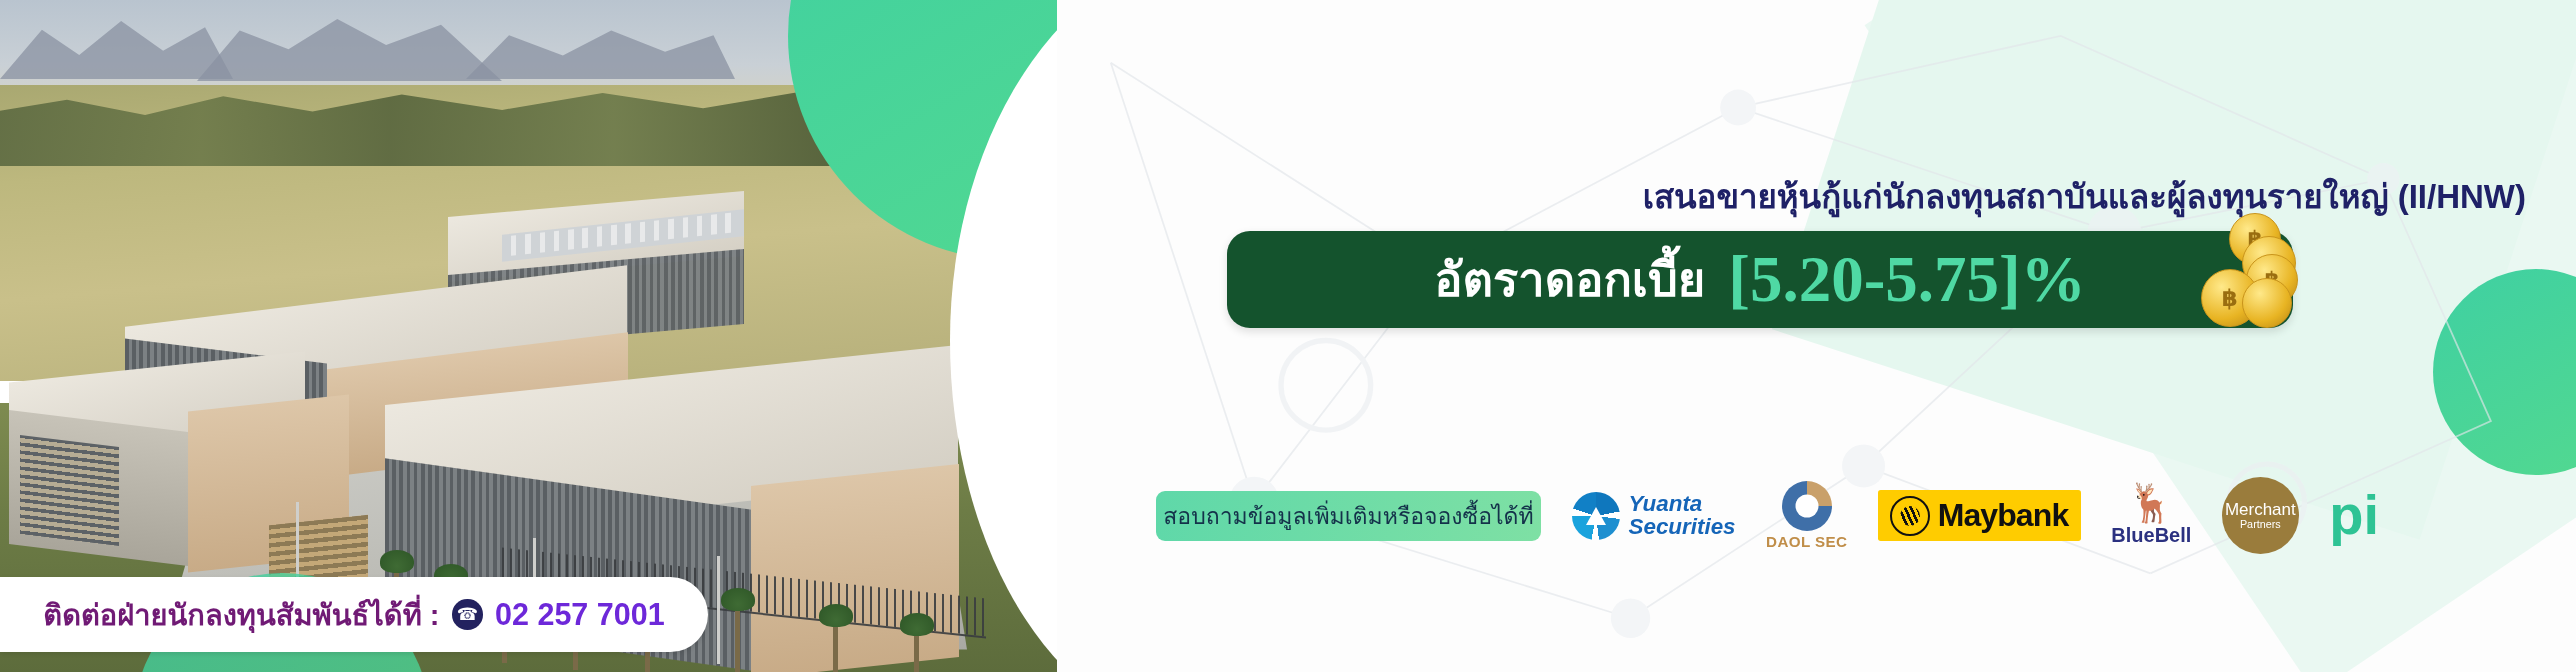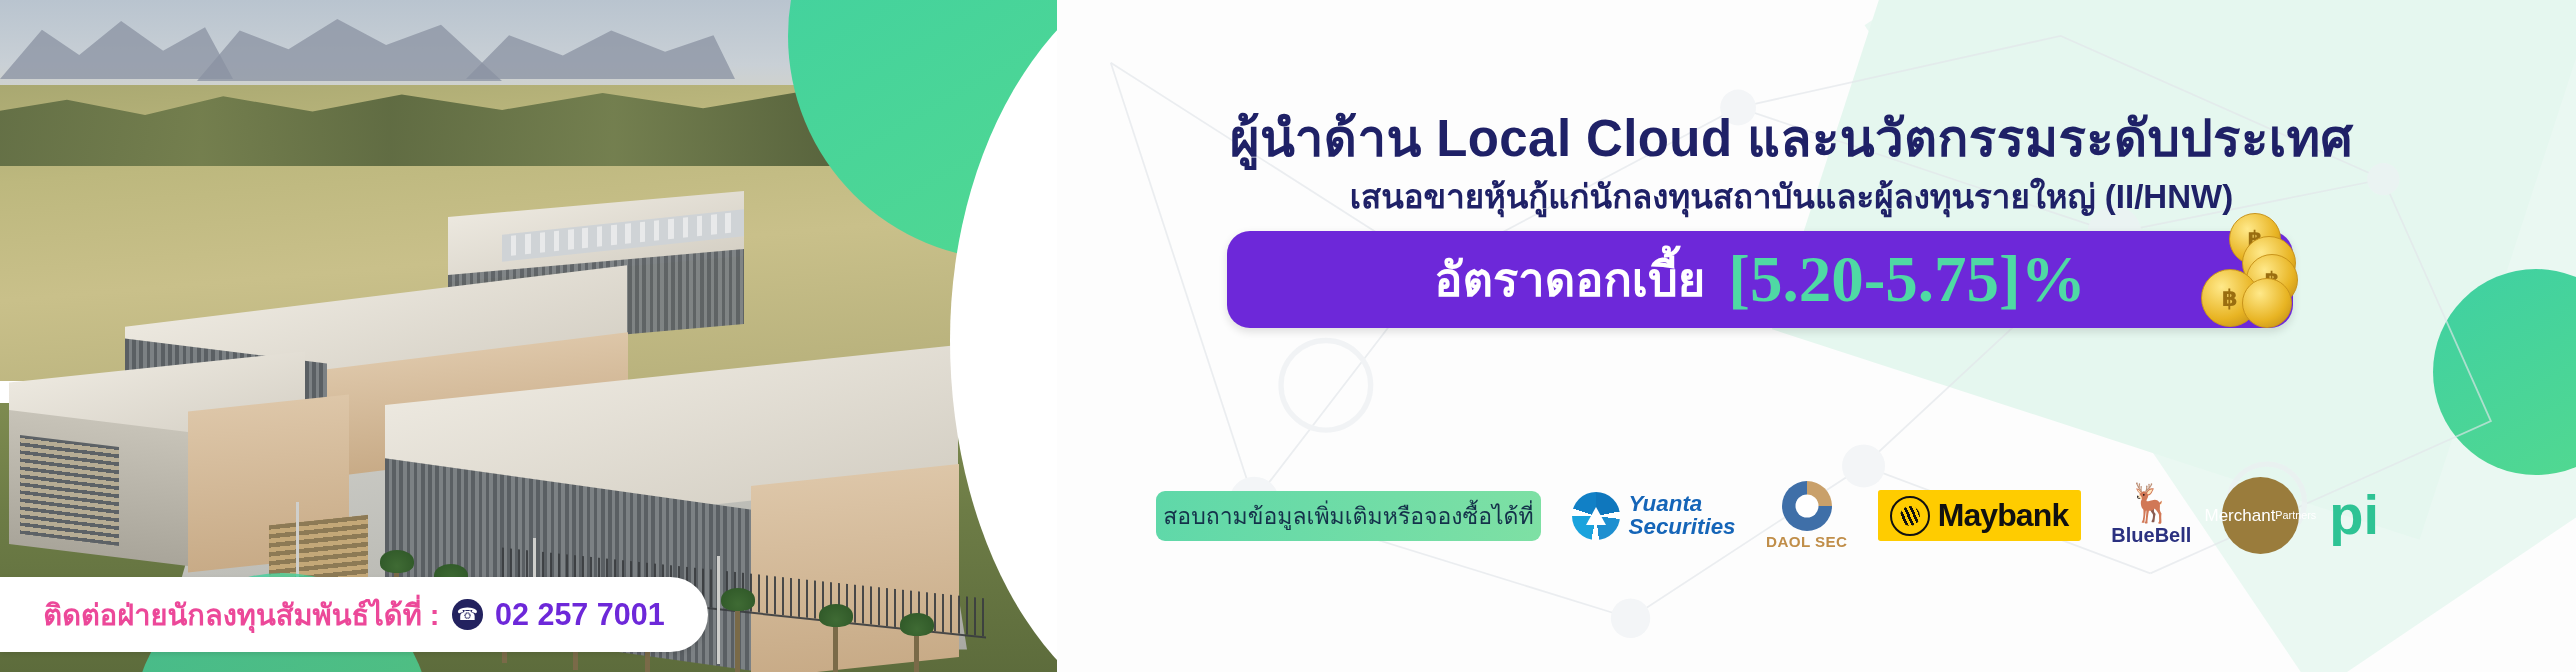--- a/index.html
+++ b/index.html
@@ -115,32 +115,32 @@
 
   
   .headline{
     position:absolute;left:0;top:97px;width:1469px;
     text-align:center;
     font-size:51px;font-weight:bold;color:#1f2167;
     letter-spacing:0.4px;white-space:nowrap;
   }
   .subhead{
     position:absolute;left:0;top:170px;width:1469px;
-    text-align:center;
+    text-align:right;
     font-size:33px;font-weight:bold;color:#1f2167;
     white-space:nowrap;
   }
 
   
   .rate-wrap{
     position:absolute;left:170px;top:231px;width:1129px;height:108px;
   }
   .rate-badge{
     position:absolute;left:0;top:0;width:1066px;height:97px;
-    background:#6d28d9;border-radius:23px;
+    background:#14532d;border-radius:23px;
     display:flex;align-items:center;justify-content:center;gap:23px;
     box-shadow:0 3.6px 9px rgba(0,0,0,.12);
   }
   .rate-label{font-size:47px;font-weight:bold;color:#ffffff;}
   .rate-value{font-size:65px;font-weight:bold;color:#4fd9a4;line-height:1;font-family:Liberation Serif, serif;}
   .coins{
     position:absolute;left:963px;top:-18px;width:134px;height:133px;
   }
   .coin{
     position:absolute;border-radius:50%;
@@ -228,37 +228,37 @@
 
   
   .bluebell{display:flex;flex-direction:column;align-items:center;gap:1.8px;}
   .bb-deer{font-size:38px;color:#22276b;line-height:1;}
   .bb-txt{font-size:20px;font-weight:bold;color:#2b3180;}
 
   
   .merchant{
     width:77px;height:77px;border-radius:50%;
     background:#9a7c3c;
-    display:flex;flex-direction:row;align-items:center;justify-content:center;
+    display:flex;flex-direction:column;align-items:center;justify-content:center;
     color:#fff;
   }
   .mp-1{font-size:17px;line-height:1.05;}
   .mp-2{font-size:10.8px;line-height:1.05;}
 
   
   .pi-logo{font-size:56px;font-weight:bold;color:#2ec394;line-height:.8;}
 
   
   .contact{
     position:absolute;left:0;bottom:20px;width:708px;height:75px;
     background:#ffffff;border-radius:0 38px 38px 0;
     display:flex;align-items:center;justify-content:center;gap:12.5px;
     box-shadow:0 1.8px 5.4px rgba(0,0,0,.10);
   }
-  .contact-label{font-size:29px;font-weight:bold;color:#ec4899;white-space:nowrap;}
+  .contact-label{font-size:29px;font-weight:bold;color:#701a75;white-space:nowrap;}
   .phone-icon{
     width:30.5px;height:30.5px;border-radius:50%;background:#23225f;
     display:flex;align-items:center;justify-content:center;
     color:#fff;font-size:17px;
   }
   .contact-number{font-size:30.5px;font-weight:bold;color:#6d28d9;white-space:nowrap;}
 </style>
 </head>
 <body>
 
@@ -349,21 +349,20 @@
         <circle cx="640" cy="690" r="22"></circle>
         <circle cx="220" cy="560" r="28"></circle>
       </g>
       <g fill="none" stroke="#eceff2" stroke-width="6">
         <circle cx="300" cy="430" r="50"></circle>
         <circle cx="1350" cy="560" r="42"></circle>
       </g>
     </svg>
 
 
-    <div class="headline">ผู้นำด้าน Local Cloud และนวัตกรรมระดับประเทศ</div>
     <div class="subhead">เสนอขายหุ้นกู้แก่นักลงทุนสถาบันและผู้ลงทุนรายใหญ่ (II/HNW)</div>
 
     <div class="rate-wrap">
       <div class="rate-badge">
         <span class="rate-label">อัตราดอกเบี้ย</span>
         <span class="rate-value">[5.20-5.75]%</span>
       </div>
       <div class="coins">
         <span class="coin" style="left:39px;top:0;width:50px;height:50px;font-size:21.5px;">฿</span>
         <span class="coin" style="left:52px;top:23px;width:52px;height:52px;font-size:0;"></span>

